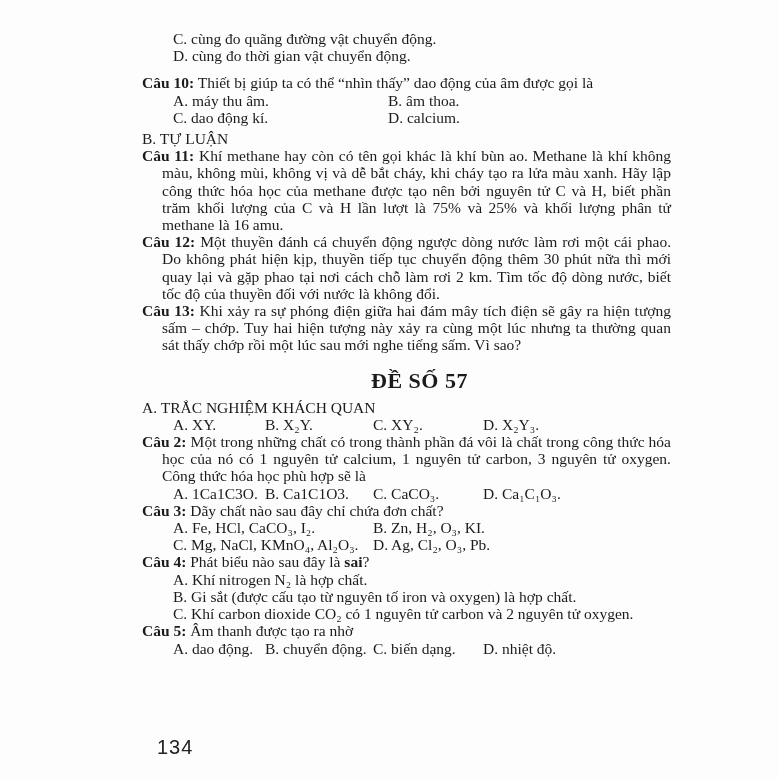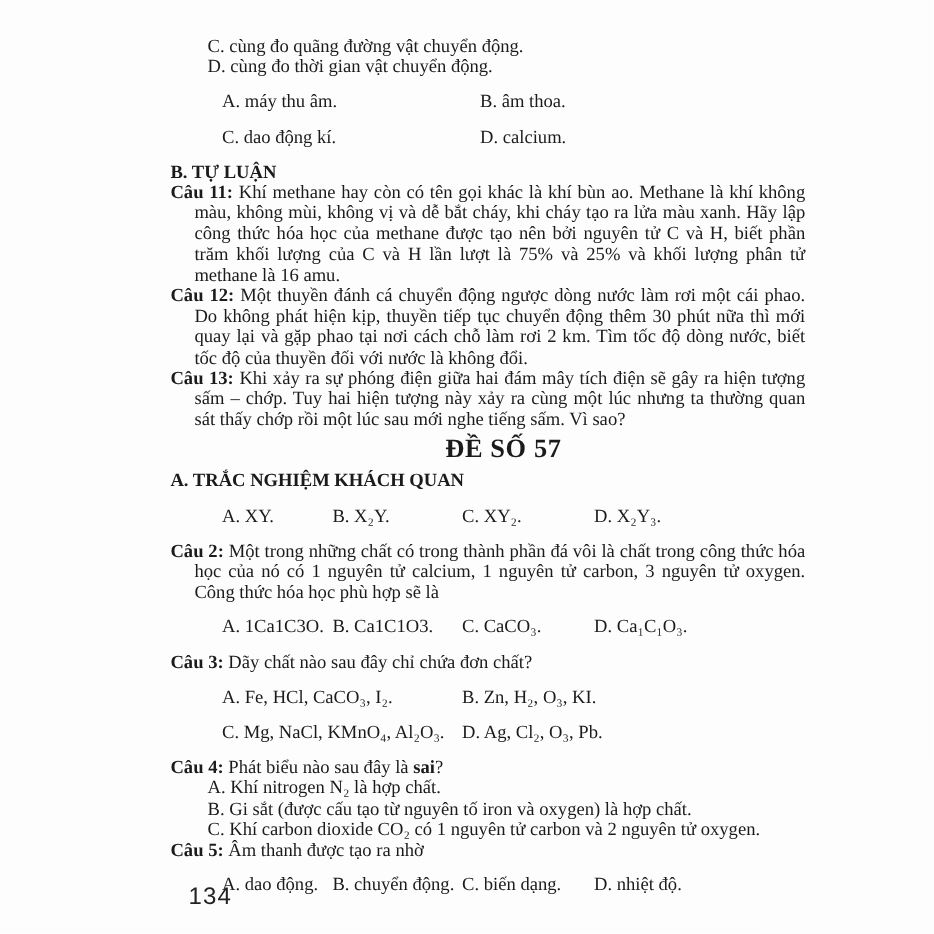--- a/index.html
+++ b/index.html
@@ -20,51 +20,53 @@
   }
   .q{
     margin:0;
     text-align:justify;
     padding-left:20px;
     text-indent:-20px;
   }
   .qlabel{font-weight:bold;}
   .boldword{font-weight:bold;}
   .opt-line{padding-left:31px;margin:0;}
-  .row{display:grid;padding-left:31px;margin:12px;}
+  .row{display:grid;padding-left:31px;margin:0;}
   .g2-wide{grid-template-columns:215px 1fr;}
   .g2-med{grid-template-columns:200px 1fr;}
   .g4{grid-template-columns:92px 108px 110px 1fr;}
-  .section-heading{font-weight:bold;margin:0;}
+  .section-heading{font-weight:normal;margin:0;}
   .mt4{margin-top:4px;}
   .mt10{margin-top:10px;}
   .exam-title{
     text-align:center;
     font-size:22px;
     font-weight:bold;
     line-height:26px;
-    margin:3px 0 5px 26px;
+    margin:14px 0 5px 26px;
     letter-spacing:0.5px;
   }
   .footer-pagenum{
     position:absolute;left:157px;top:736px;
     font-family:"Liberation Sans","DejaVu Sans",sans-serif;
     font-size:20px;color:#222;
     letter-spacing:1px;
   }
 </style>
 </head>
 <body>
 
 <div class="page">
   <div class="content">
 
     <p class="opt-line">C. cùng đo quãng đường vật chuyển động.</p>
     <p class="opt-line">D. cùng đo thời gian vật chuyển động.</p>
 
+    <p class="q mt10"><span class="qlabel">Câu 10:</span>
+      <span>Thiết bị giúp ta có thể “nhìn thấy” dao động của âm được gọi là</span></p>
     <div class="row g2-wide">
       <span>A. máy thu âm.</span>
       <span>B. âm thoa.</span>
     </div>
     <div class="row g2-wide">
       <span>C. dao động kí.</span>
       <span>D. calcium.</span>
     </div>
 
     <p class="section-heading mt4">B. TỰ LUẬN</p>

